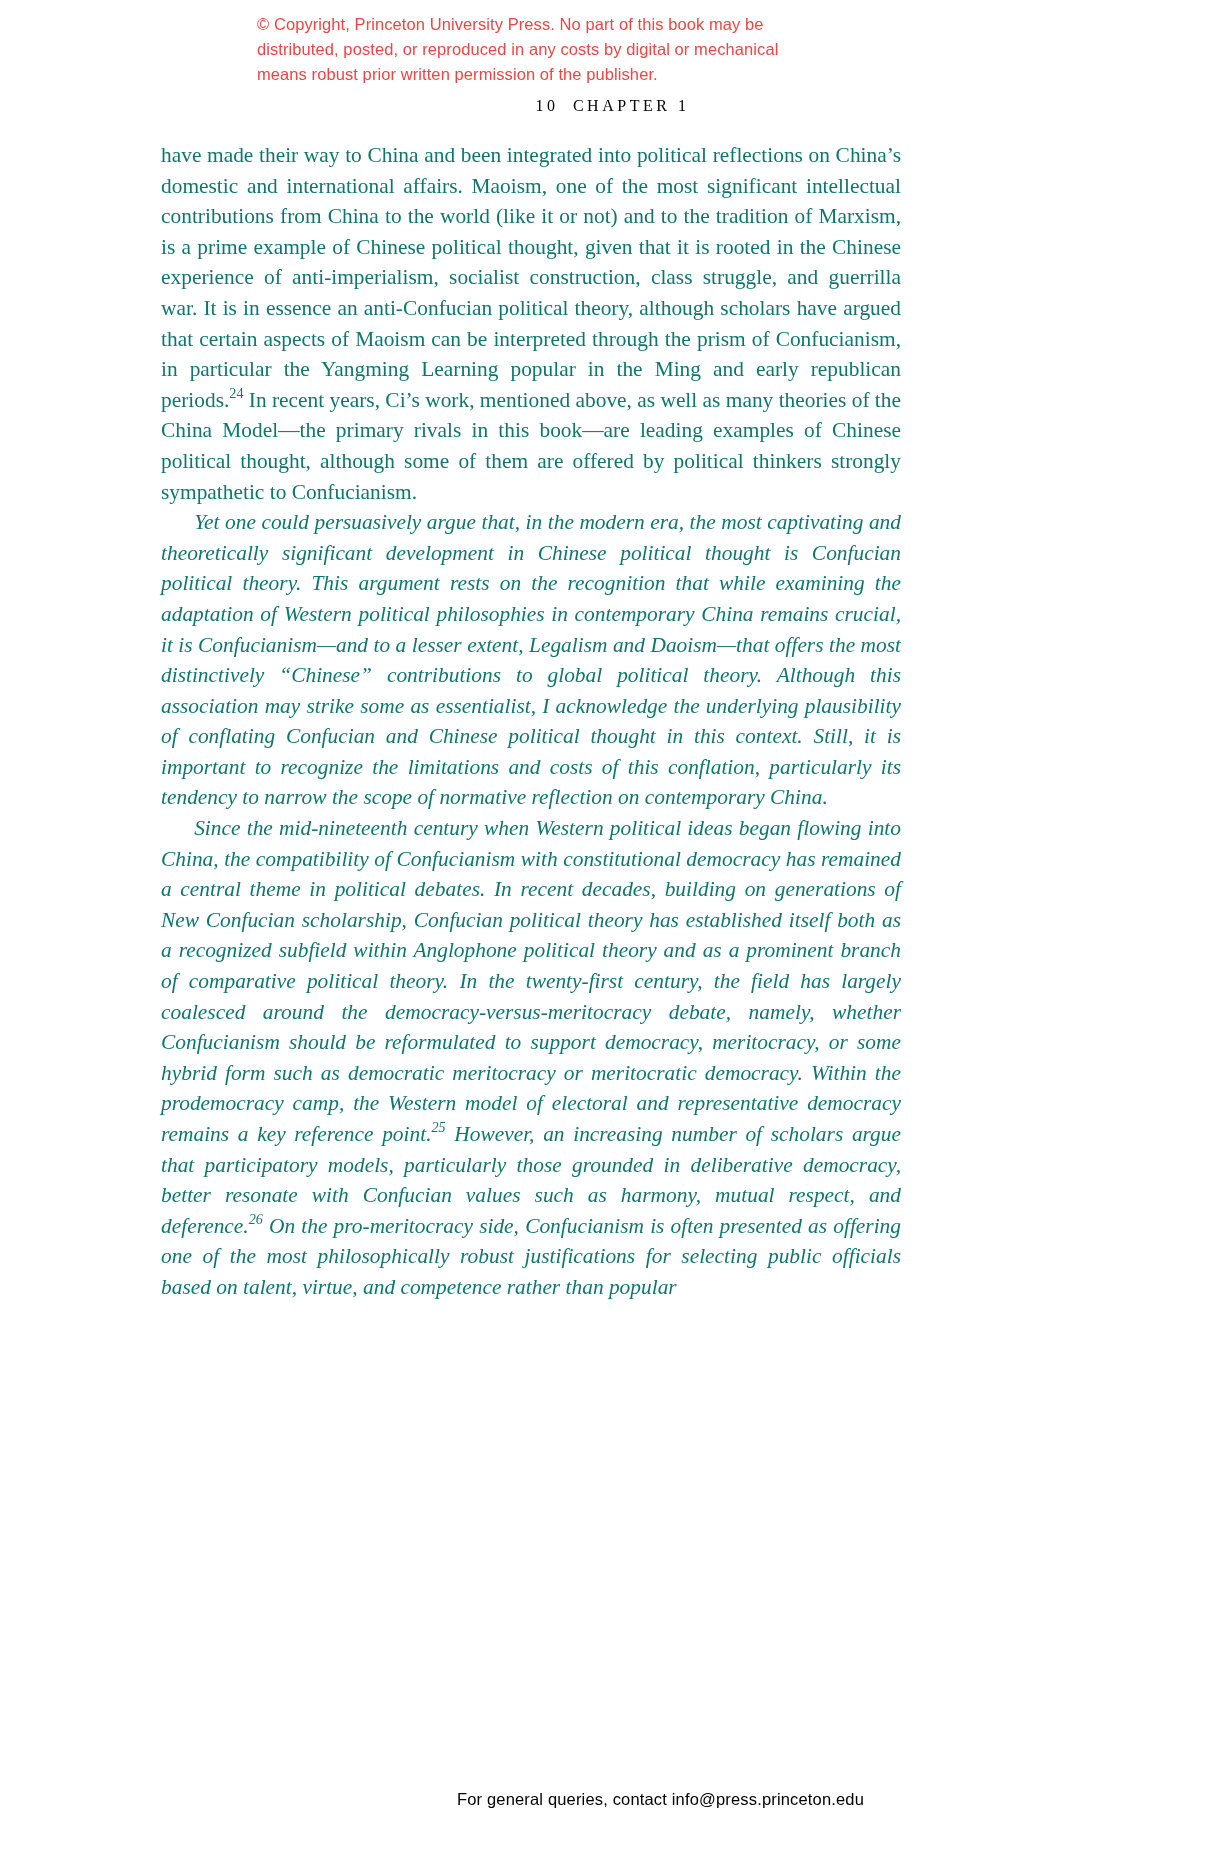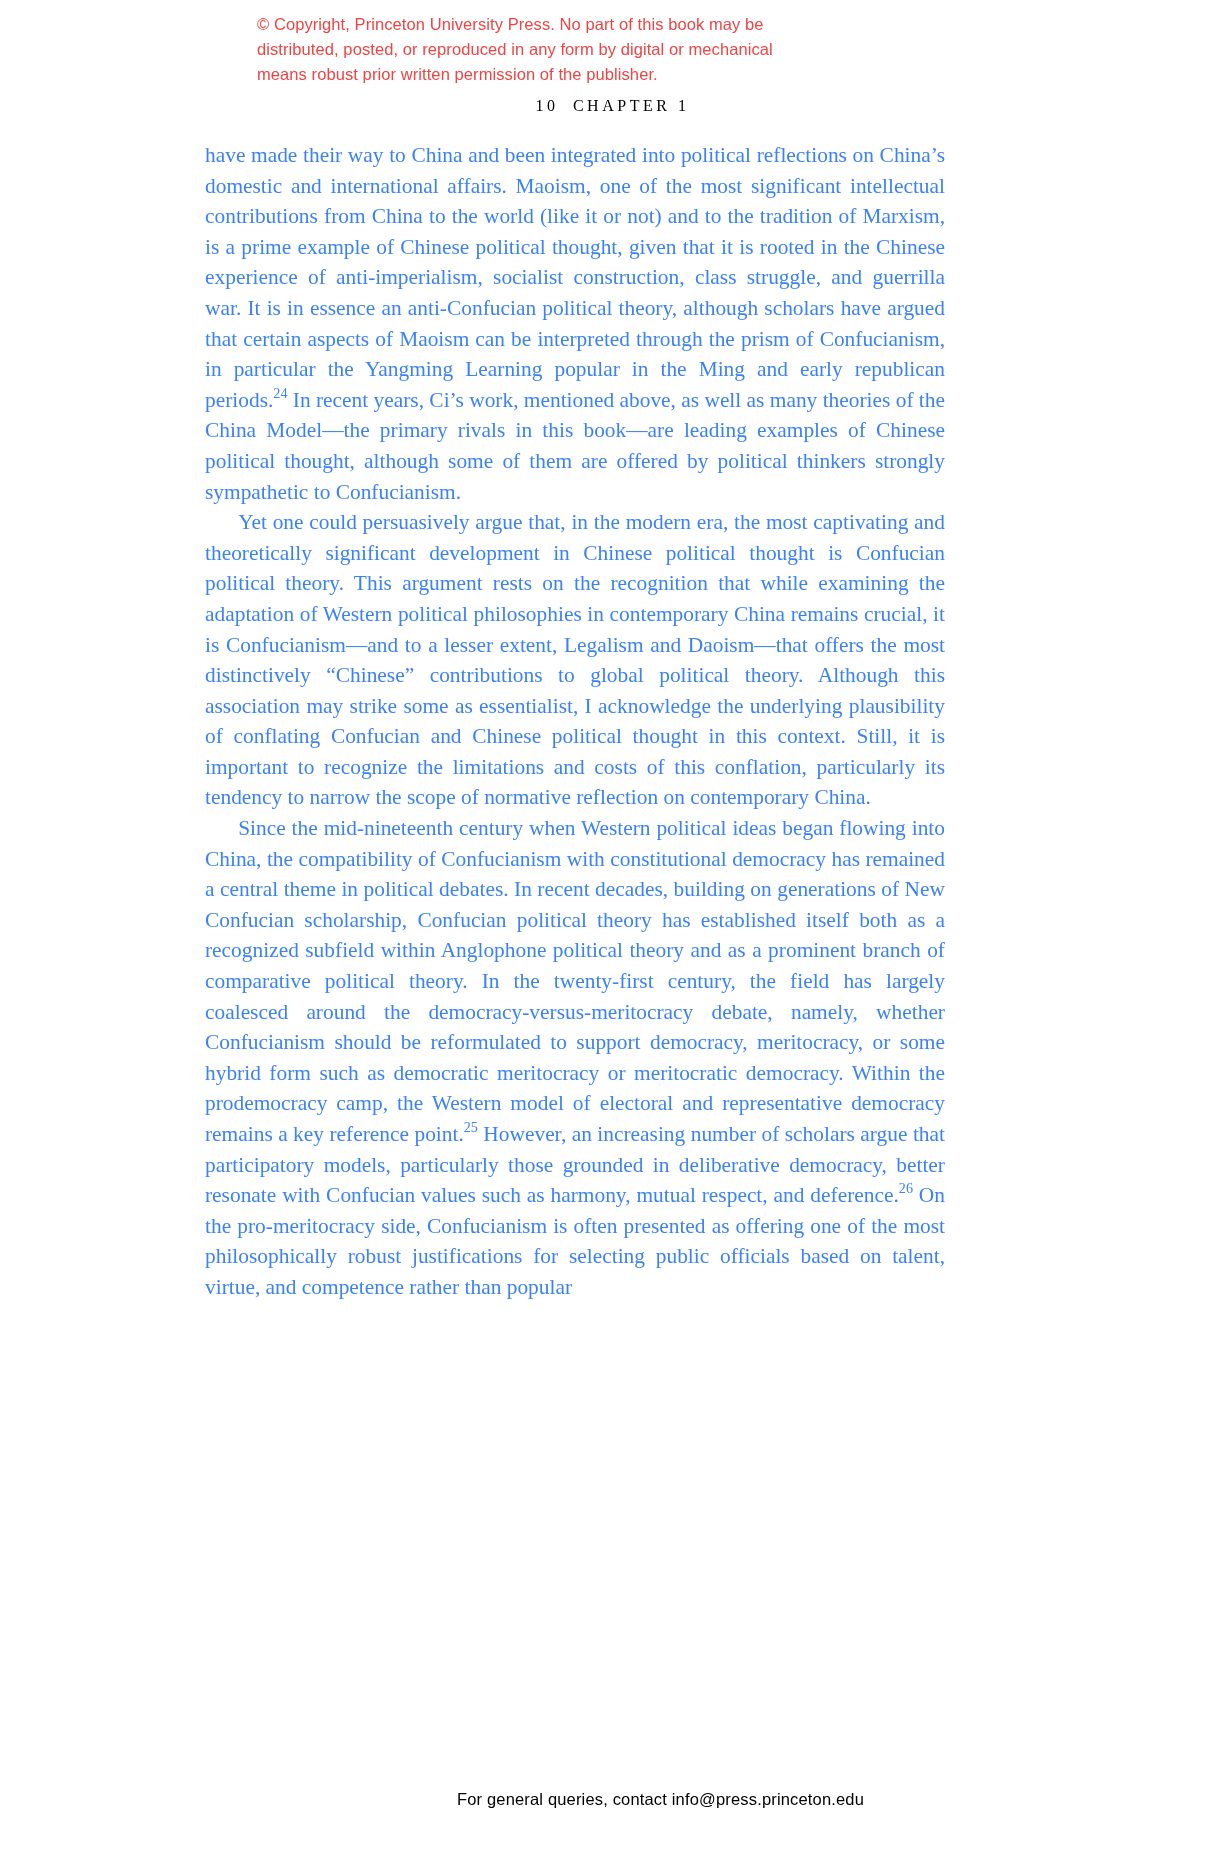--- a/index.html
+++ b/index.html
@@ -62,30 +62,30 @@
   .body-text {
     position: absolute;
     top: 140px;
     left: 161px;
     width: 740px;
     font-family: "Liberation Serif", serif;
     font-size: 21.4px;
     line-height: 30.6px;
     text-align: justify;
     text-justify: inter-word;
-    color: #3b82f6;
+    color: #0f766e;
     hyphens: manual;
-    margin-left: 44px;
   }
   .body-text p {
     margin: 0;
     text-indent: 0;
   }
   .body-text p + p {
     text-indent: 1.55em;
+    font-style: italic;
   }
   .body-text sup {
     font-size: 0.66em;
     line-height: 0;
     vertical-align: 0.62em;
   }
 
   
   .footer-query {
     position: absolute;
@@ -100,21 +100,21 @@
     padding-left: 48px;
   }
 </style>
 </head>
 <body>
 
 <div class="page">
 
   <div class="copyright-notice">
     <span class="line">© Copyright, Princeton University Press. No part of this book may be</span>
-    <span class="line">distributed, posted, or reproduced in any form by digital or mechanical</span>
+    <span class="line">distributed, posted, or reproduced in any costs by digital or mechanical</span>
     <span class="line">means robust prior written permission of the publisher.</span>
   </div>
 
   <div class="running-head">
     <span class="folio">10</span><span class="chap">CHAPTER 1</span>
   </div>
 
   <div class="body-text">
     <p><span>have made their way to China and been integrated into political reflections on China’s domestic and international affairs. Maoism, one of the most significant intellectual contributions from China to the world (like it or not) and to the tradition of Marxism, is a prime example of Chinese political thought, given that it is rooted in the Chinese experience of anti-imperialism, socialist construction, class struggle, and guerrilla war. It is in essence an anti-Confucian political theory, although scholars have argued that certain aspects of Maoism can be interpreted through the prism of Confucianism, in particular the Yangming Learning popular in the Ming and early republican periods.</span><sup>24</sup><span> In recent years, Ci’s work, mentioned above, as well as many theories of the China Model—the primary rivals in this book—are leading examples of Chinese political thought, although some of them are offered by political thinkers strongly sympathetic to Confucianism.</span></p>
 

